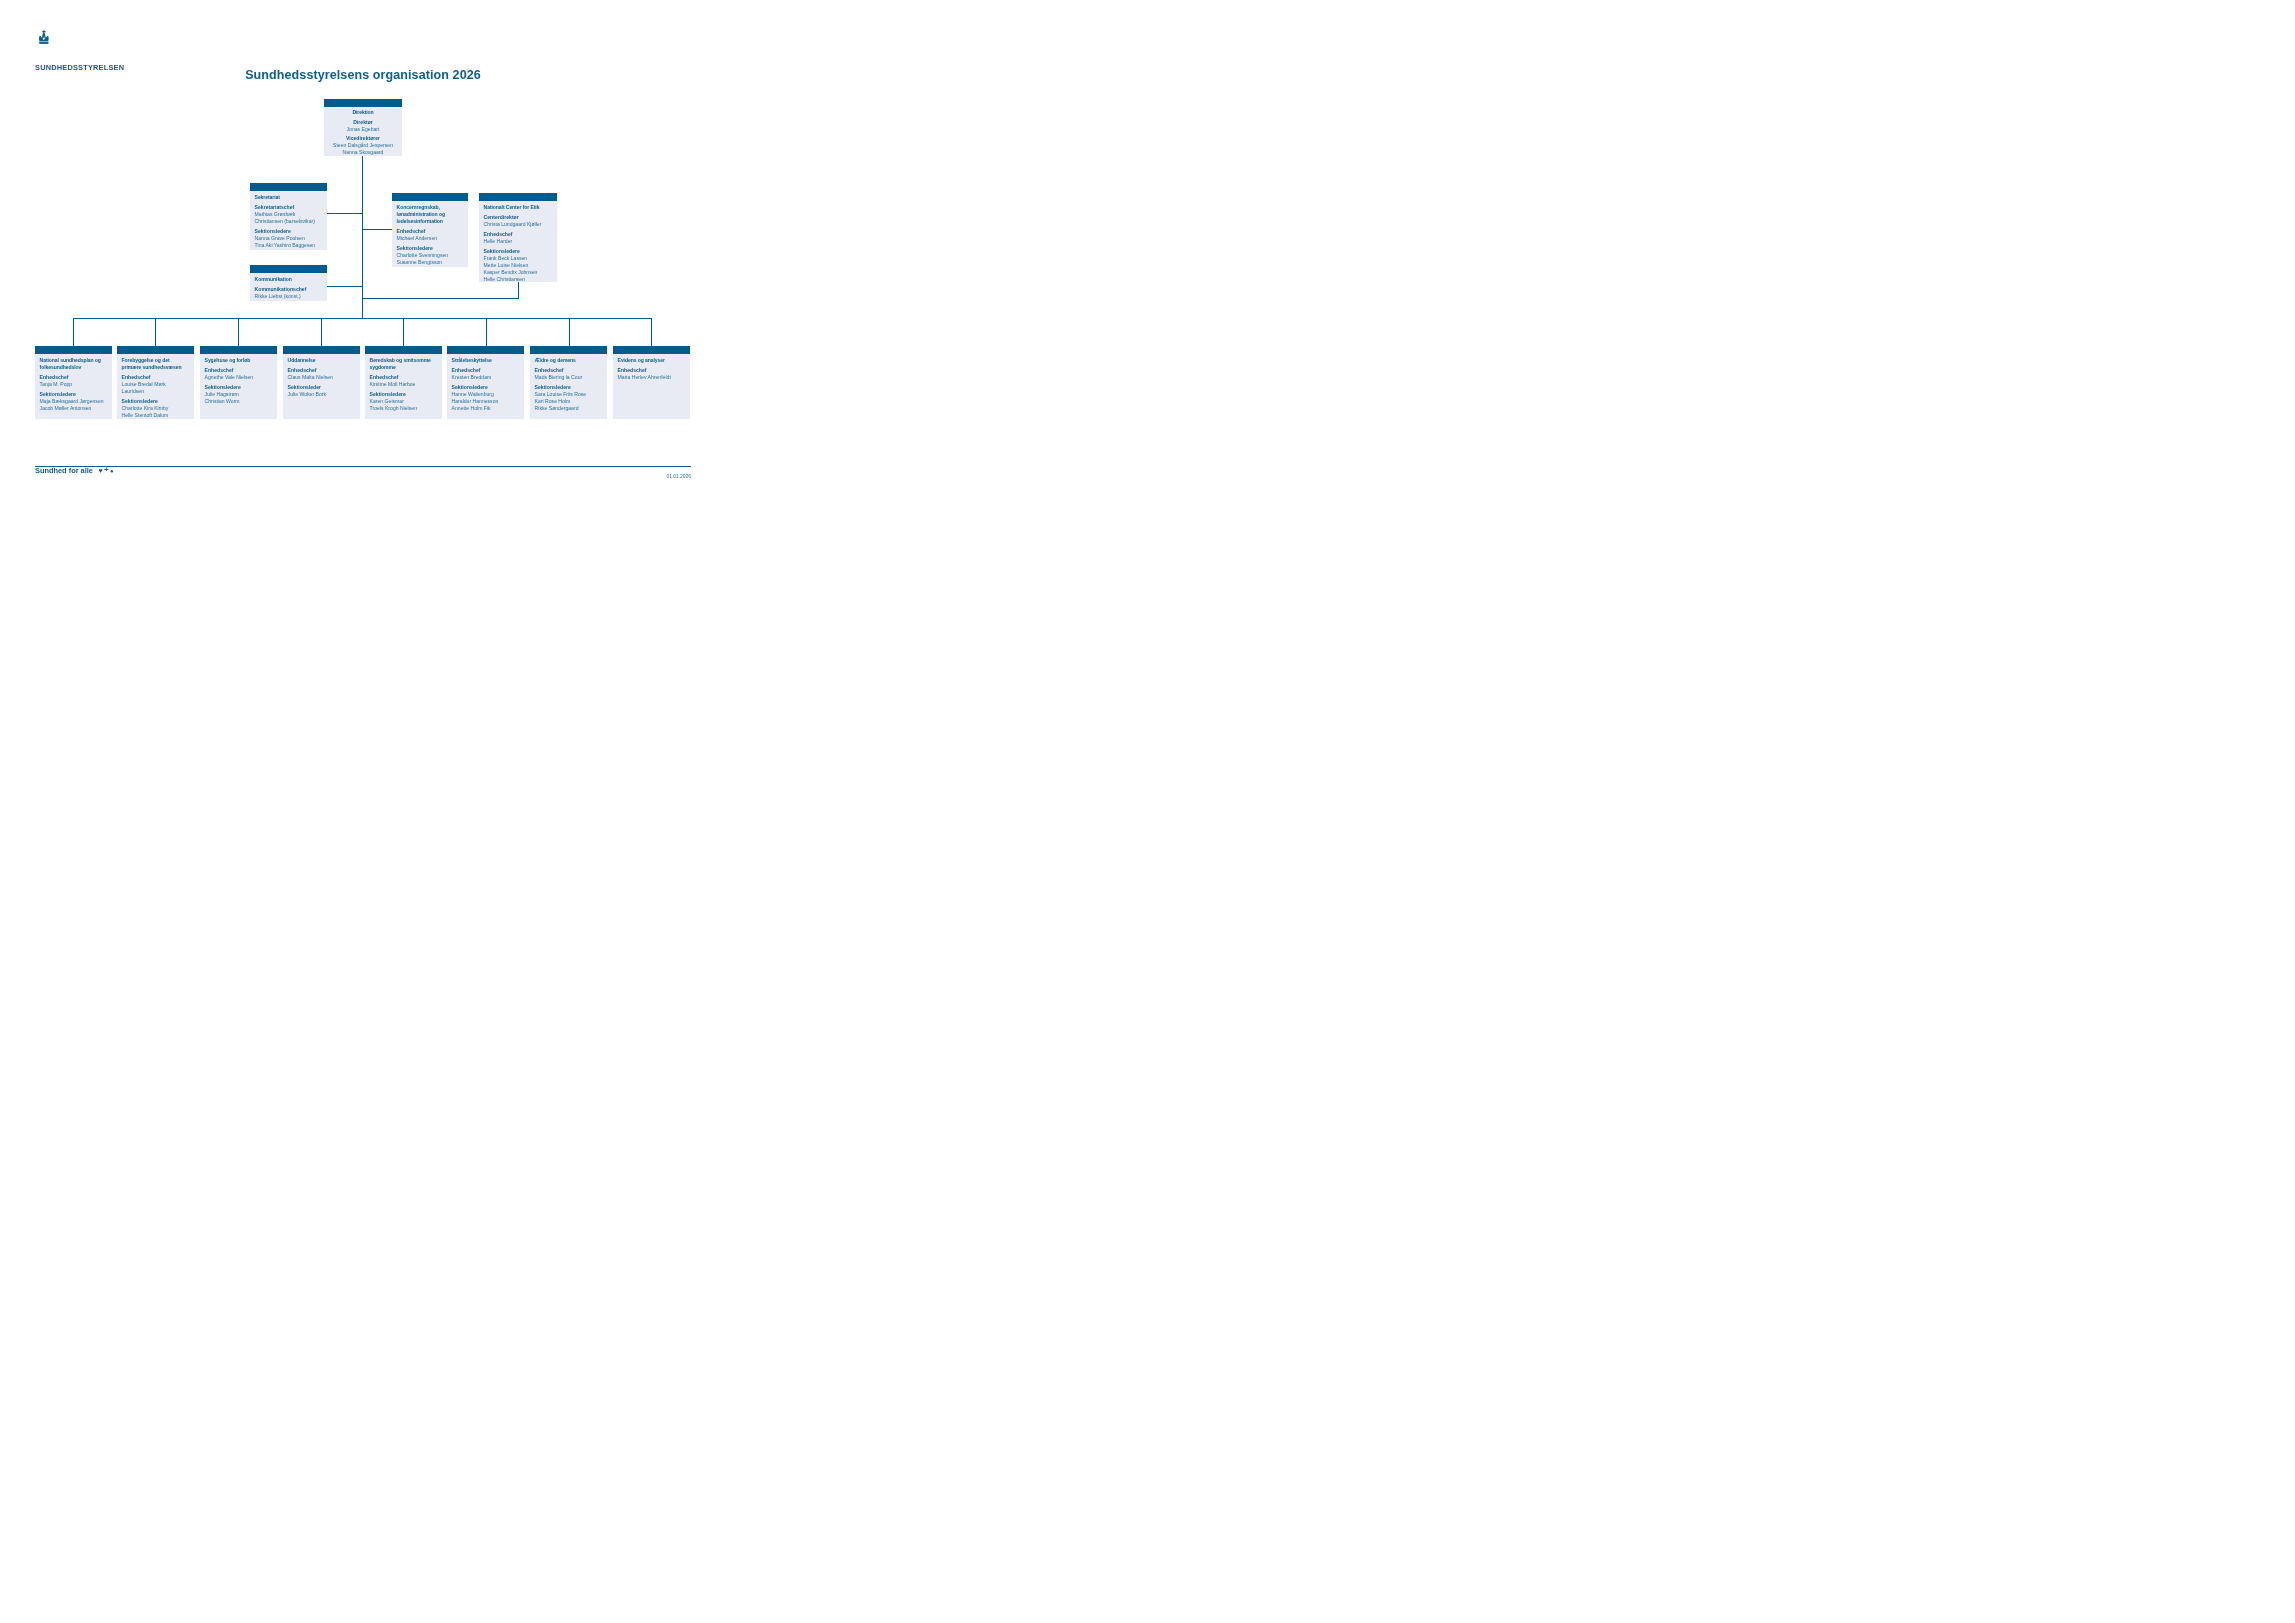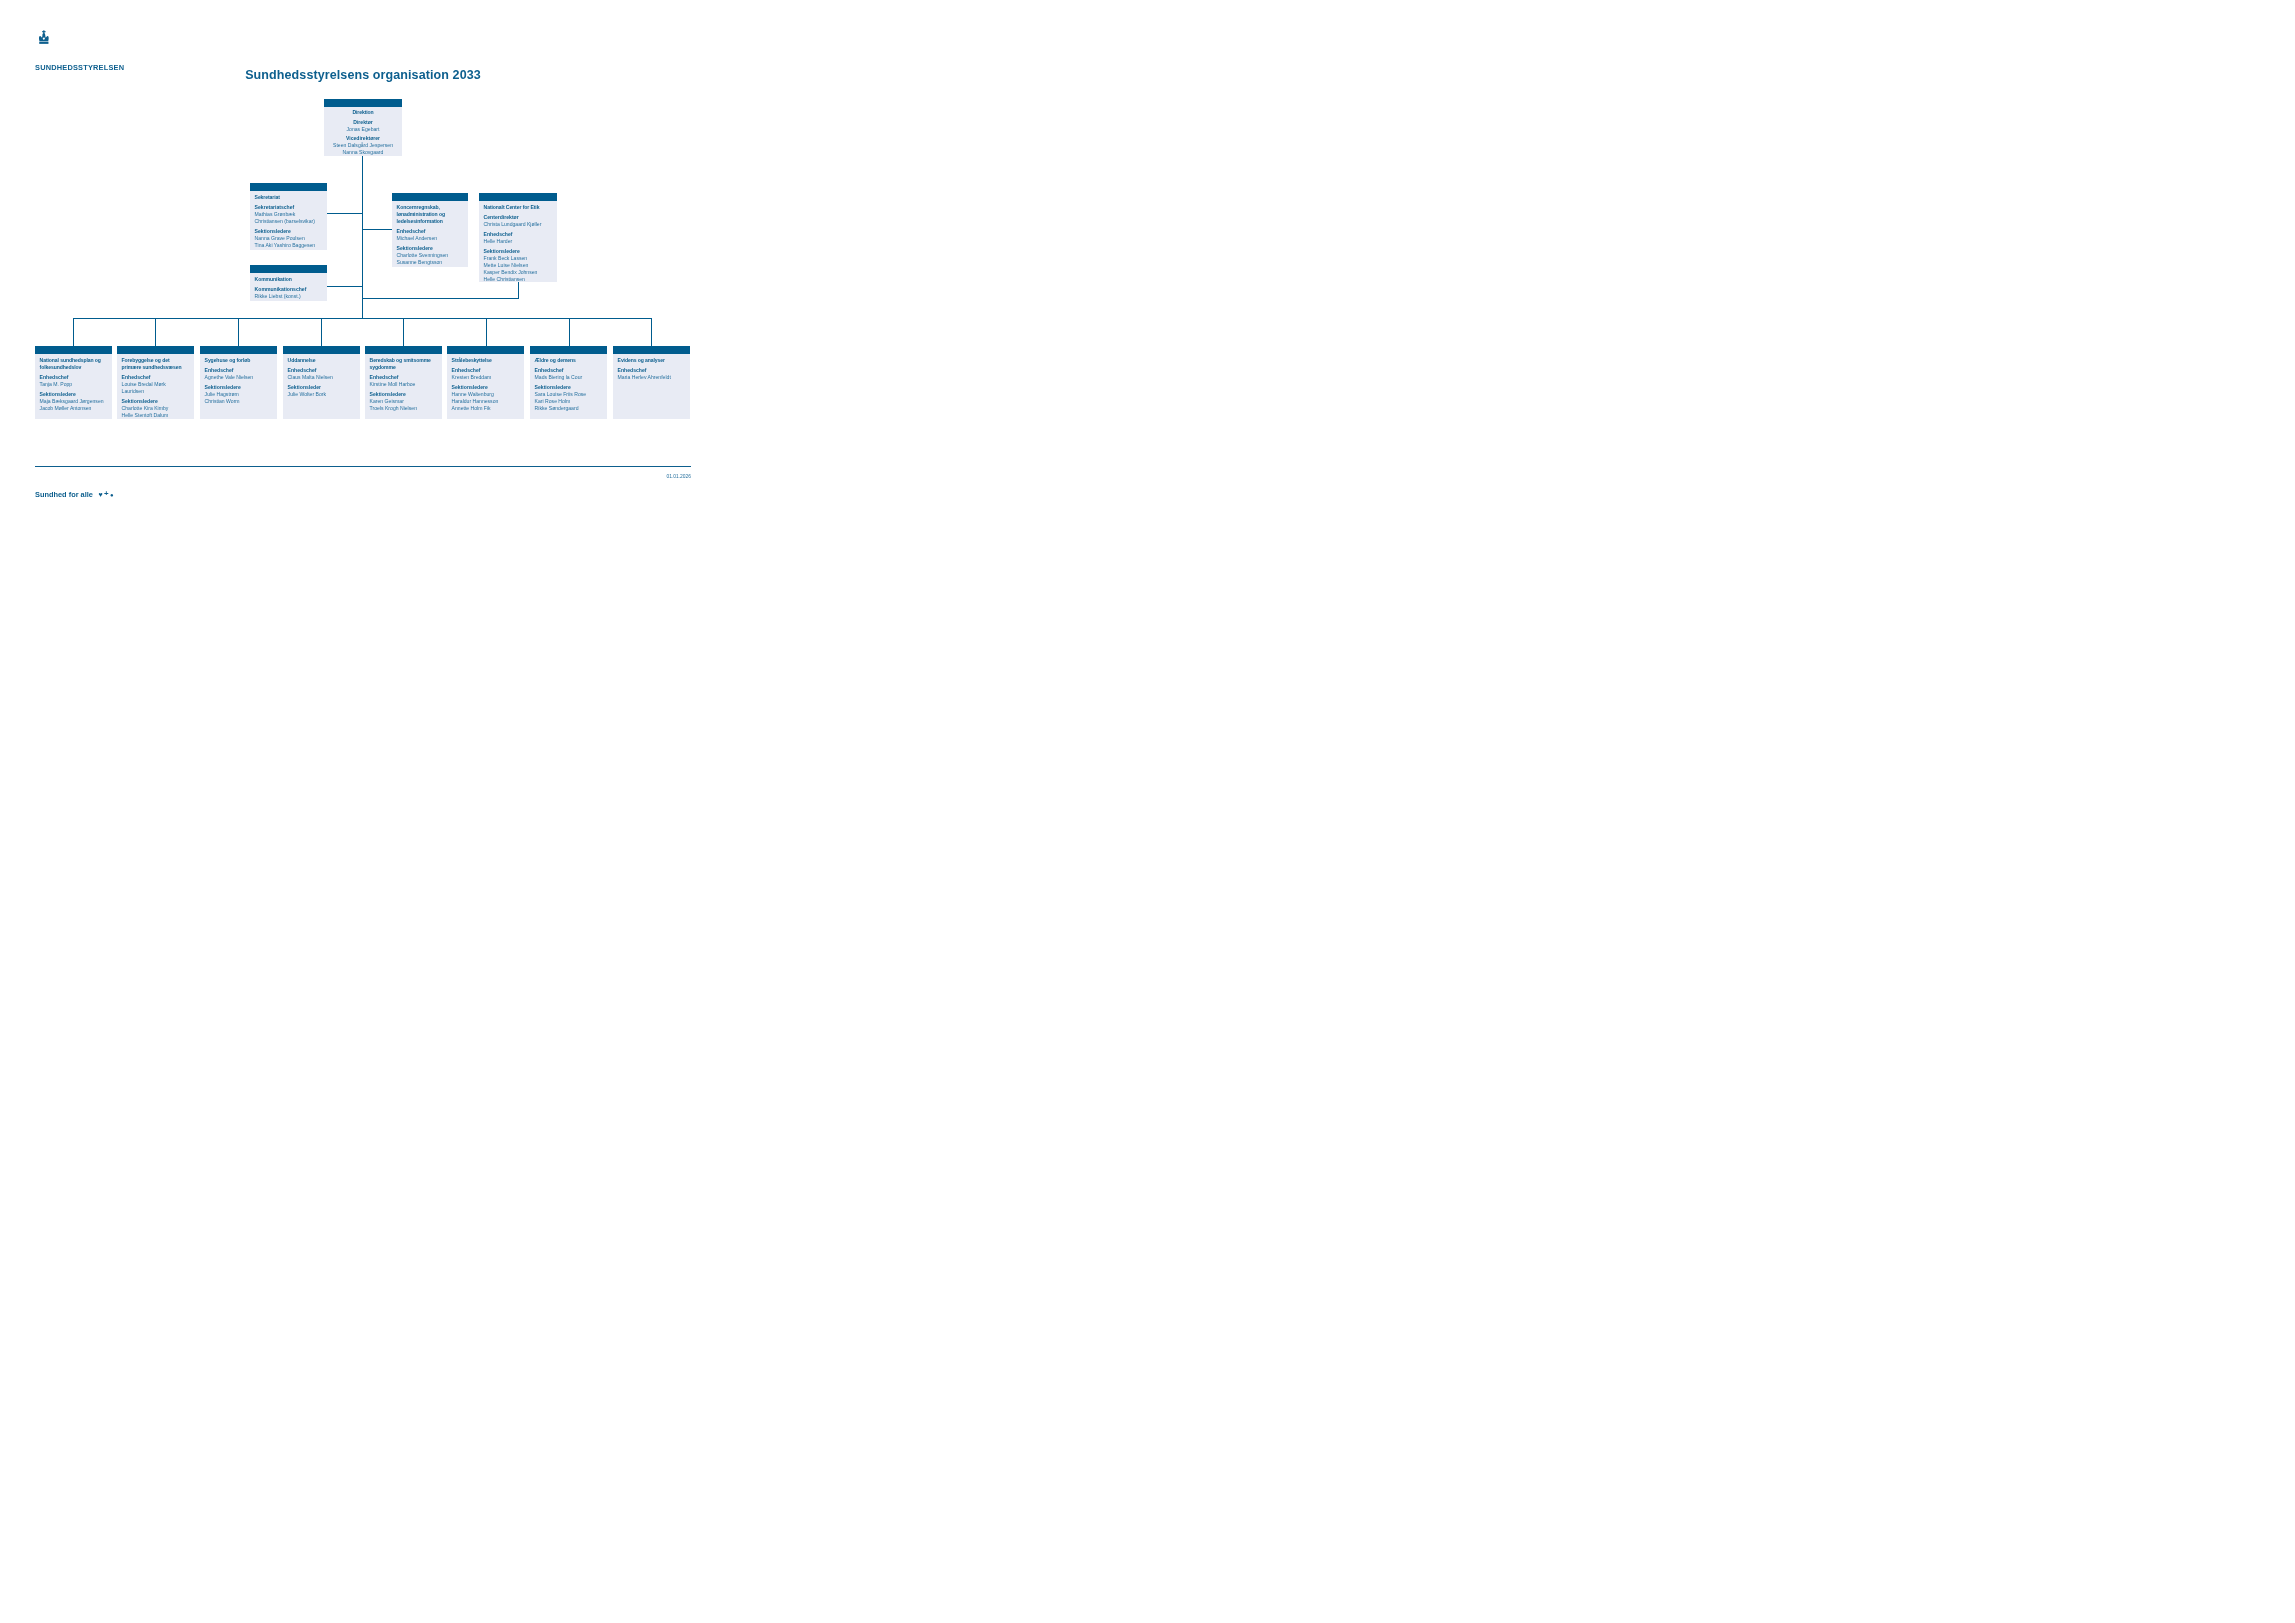--- a/index.html
+++ b/index.html
@@ -30,21 +30,21 @@
   .box .sec{margin-top:3.2px}
   .box .role{font-weight:bold;color:var(--bold)}
   .box.centered .body{text-align:center;padding-top:1.9px}
   .box.centered .sec{margin-top:2.8px}
 
   
   .line{position:absolute;background:var(--bar)}
 
   
   .footer-rule{position:absolute;left:35px;top:466px;width:656px;height:0.9px;background:var(--bold)}
-  .footer-slogan{position:absolute;left:35px;top:490px;font-size:7.4px;font-weight:bold;color:var(--bold);display:flex;align-items:center}
+  .footer-slogan{position:absolute;left:35px;top:466px;font-size:7.4px;font-weight:bold;color:var(--bold);display:flex;align-items:center}
   .footer-slogan .icons{display:inline-flex;align-items:center;margin-left:5.6px;gap:1.4px;color:var(--bold)}
   .icons .heart{font-size:7px;line-height:1}
   .icons .plus{font-size:7.9px;font-weight:bold;line-height:1;position:relative;top:-0.5px}
   .icons .dot{font-size:6px;line-height:1}
   .footer-date{position:absolute;right:35px;top:474px;font-size:4.9px;color:var(--name)}
 </style>
 </head>
 <body>
 
 <div class="canvas">
@@ -56,21 +56,21 @@
         <rect x="13.2" y="2.2" width="7.6" height="2.4"></rect>
         <circle cx="17" cy="9" r="2.6"></circle>
         <path d="M7.5 24 C4.5 14, 8.5 10.5, 11.2 14.5 C12.6 16.6, 13.8 16.2, 13.6 13.2 C13.4 10.2, 15 9.4, 17 9.4 C19 9.4, 20.6 10.2, 20.4 13.2 C20.2 16.2, 21.4 16.6, 22.8 14.5 C25.5 10.5, 29.5 14, 26.5 24 Z"></path>
         <rect x="7" y="25.2" width="20" height="4.6"></rect>
       </g>
       <path fill="#ffffff" d="M17 21.5 C14.6 18.4, 13.9 17.4, 15.3 16.4 C16.3 15.7, 17 16.8, 17 16.8 C17 16.8, 17.7 15.7, 18.7 16.4 C20.1 17.4, 19.4 18.4, 17 21.5 Z"></path>
     </svg>
     <div class="logo-text">SUNDHEDSSTYRELSEN</div>
   </div>
 
-  <div class="page-title">Sundhedsstyrelsens organisation 2033</div>
+  <div class="page-title">Sundhedsstyrelsens organisation 2026</div>
 
   <div class="line" style="left:362px;top:156px;width:1.4px;height:163px"></div>
   <div class="line" style="left:327px;top:213px;width:36px;height:1.4px"></div>
   <div class="line" style="left:363px;top:229px;width:30px;height:1.4px"></div>
   <div class="line" style="left:327px;top:286px;width:36px;height:1.4px"></div>
   <div class="line" style="left:363px;top:298px;width:156px;height:1.4px"></div>
   <div class="line" style="left:518px;top:282px;width:1.4px;height:16.7px"></div>
   <div class="line" style="left:73px;top:318px;width:579px;height:1.4px"></div>
   <div class="line" style="left:73px;top:318px;width:1.4px;height:28px"></div>
   <div class="line" style="left:155px;top:318px;width:1.4px;height:28px"></div>

